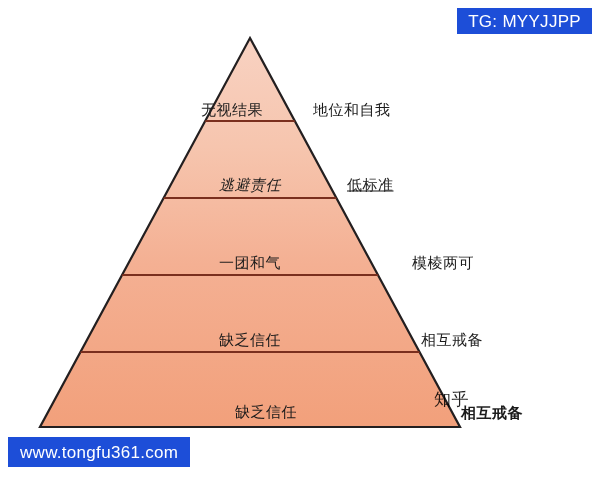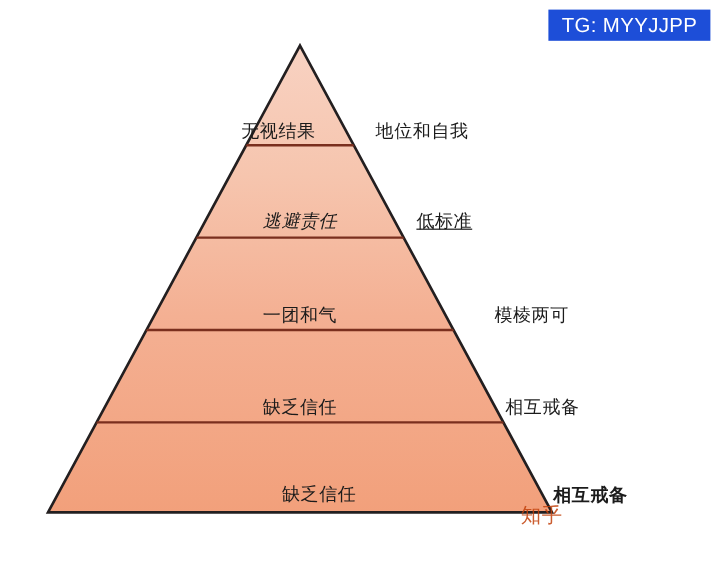--- a/index.html
+++ b/index.html
@@ -53,24 +53,24 @@
     letter-spacing: 0.5px;
     white-space: nowrap;
     font-weight: 500;
     transform: translateY(-50%);
   }
 
   
   #watermark {
     position: absolute;
     left: 434px;
-    top: 422px;
+    top: 391px;
     font-size: 17px;
     line-height: 1;
-    color: #c2410c;
+    color: #000000;
     opacity: 0.85;
     white-space: nowrap;
     letter-spacing: 0.5px;
     font-weight: 500;
   }
 
   
   .plate {
     position: absolute;
     background: #1d4ed8;
@@ -133,14 +133,15 @@
   <div class="outer-label" style="left:313px; top:110px;">地位和自我</div>
   <div class="outer-label" style="left:347px; top:185px;text-decoration:underline;">低标准</div>
   <div class="outer-label" style="left:383px; top:263px;margin-left:29px;">模棱两可</div>
   <div class="outer-label" style="left:421px; top:340px;">相互戒备</div>
   <div class="outer-label" style="left:461px; top:413px;font-weight:bold;">相互戒备</div>
 
   <div id="watermark">知乎</div>
 
   <div class="plate" id="tg-plate">TG: MYYJJPP</div>
 
+  <div class="plate" id="site-plate">www.tongfu361.com</div>
 
 </div>
 
 </body></html>

